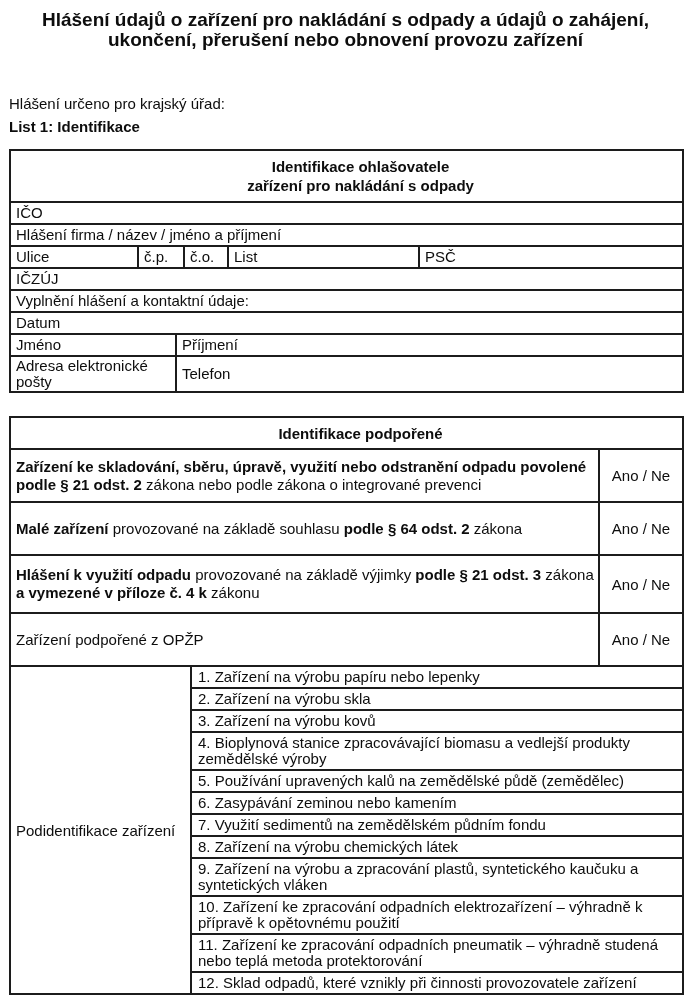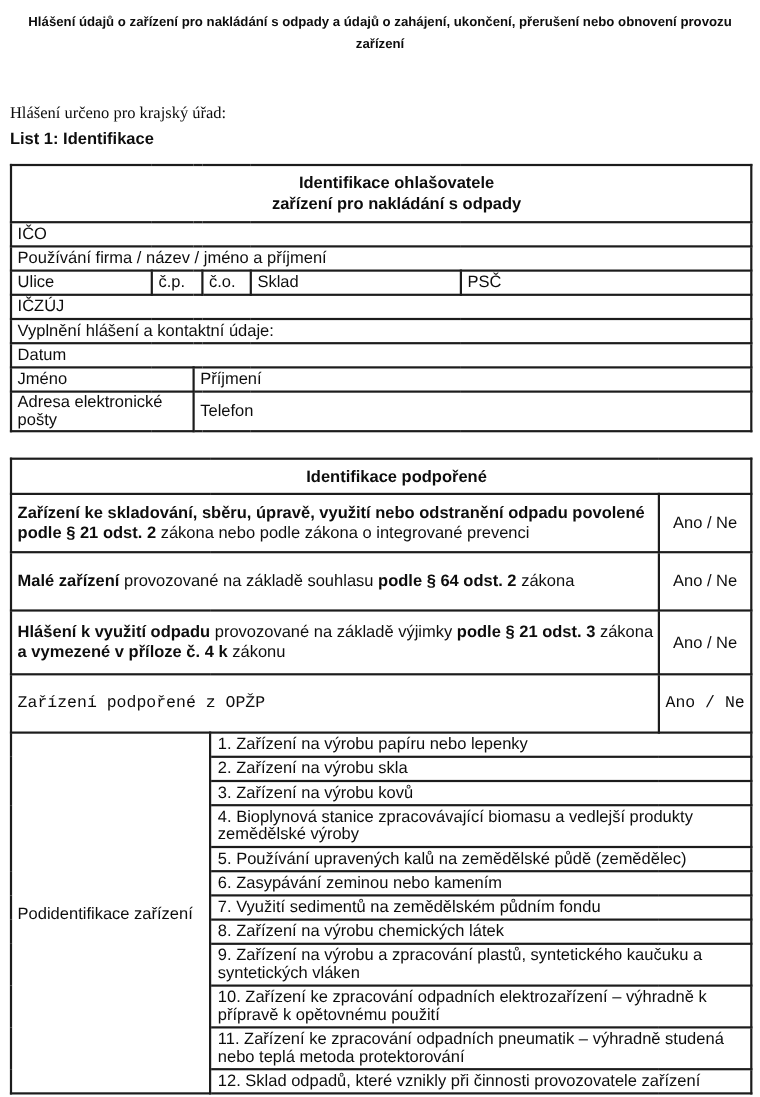--- a/index.html
+++ b/index.html
@@ -7,27 +7,27 @@
   body {
     width: 691px;
     background: #ffffff;
     color: #0d0d0d;
     font-family: "Liberation Sans", "DejaVu Sans", sans-serif;
     font-size: 15px;
   }
   .page { padding: 8px 9px 10px 9px; width: 691px; }
 
   .title {
-    font-size: 12px;
+    font-size: 19px;
     font-weight: bold;
     text-align: center;
     margin: 2px 0 0 0;
     line-height: 20px;
   }
-  .recipient { margin: 44px 0 0 0; line-height: 19px; font-family: Liberation Serif, serif; }
+  .recipient { margin: 44px 0 0 0; line-height: 19px; }
   .sheet { font-weight: bold; margin: 4px 0 13px 0; line-height: 19px; }
 
   table {
     border-collapse: collapse;
     table-layout: fixed;
     width: 673px;
   }
   td {
     border: 2px solid #1c1c1c;
     padding: 1px 4px 1px 5px;
@@ -43,21 +43,21 @@
   .t1 .thead { height: 52px; line-height: 19px; }
   .t1 .twolines { line-height: 16px; }
 
   
   .t2 .thead { height: 32px; }
   .t2 .q { line-height: 18px; }
   .t2 .a { text-align: center; padding: 17px 2px; }
   #facility-answer-rows tr:nth-child(1) td { height: 53px; }
   #facility-answer-rows tr:nth-child(2) td { height: 42px; }
   #facility-answer-rows tr:nth-child(3) td { height: 58px; }
-  #facility-answer-rows tr:nth-child(4) td { height: 28px; font-family: Liberation Mono, monospace; }
+  #facility-answer-rows tr:nth-child(4) td { height: 28px; }
   .subid-label { line-height: 19px; vertical-align: middle; }
   .t2 .item { line-height: 16px; padding: 2px 4px 2px 6px; }
 </style>
 </head>
 <body>
 
 <div class="page">
 
   <h1 class="title">Hlášení údajů o zařízení pro nakládání s odpady a údajů o zahájení, ukončení, přerušení nebo obnovení provozu zařízení</h1>
 
@@ -78,27 +78,27 @@
       <tr>
         <td class="thead" colspan="6">
           <span style="display:block">Identifikace ohlašovatele</span>
           <span style="display:block">zařízení pro nakládání s odpady</span>
         </td>
       </tr>
       <tr>
         <td colspan="6">IČO</td>
       </tr>
       <tr>
-        <td colspan="6">Používání firma / název / jméno a příjmení</td>
+        <td colspan="6">Hlášení firma / název / jméno a příjmení</td>
       </tr>
       <tr>
         <td>Ulice</td>
         <td colspan="2">č.p.</td>
         <td>č.o.</td>
-        <td>Sklad</td>
+        <td>List</td>
         <td>PSČ</td>
       </tr>
       <tr>
         <td colspan="6">IČZÚJ</td>
       </tr>
       <tr>
         <td colspan="6">Vyplnění hlášení a kontaktní údaje:</td>
       </tr>
       <tr>
         <td colspan="6">Datum</td>

